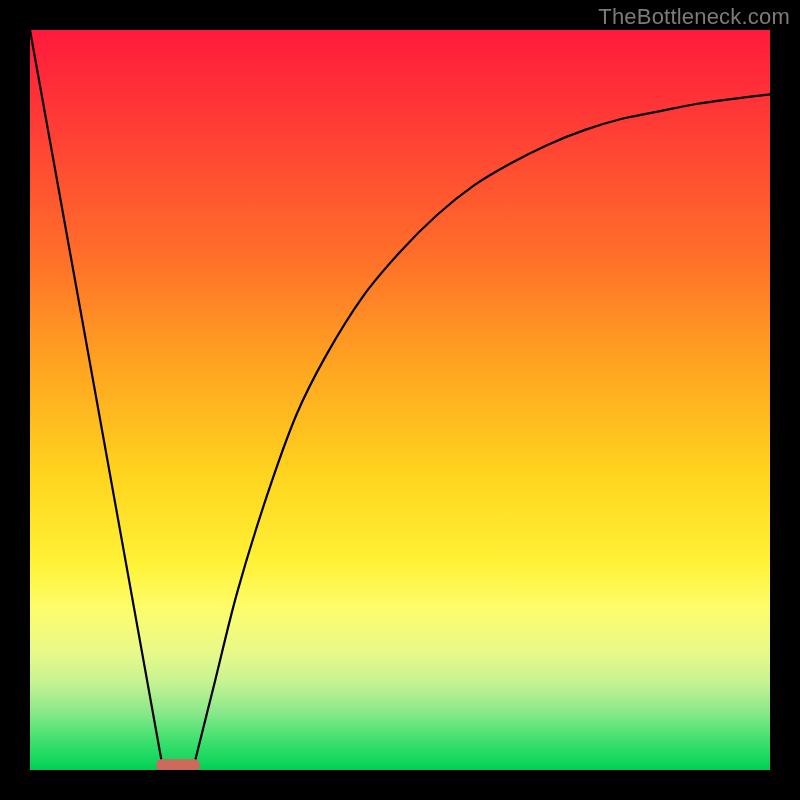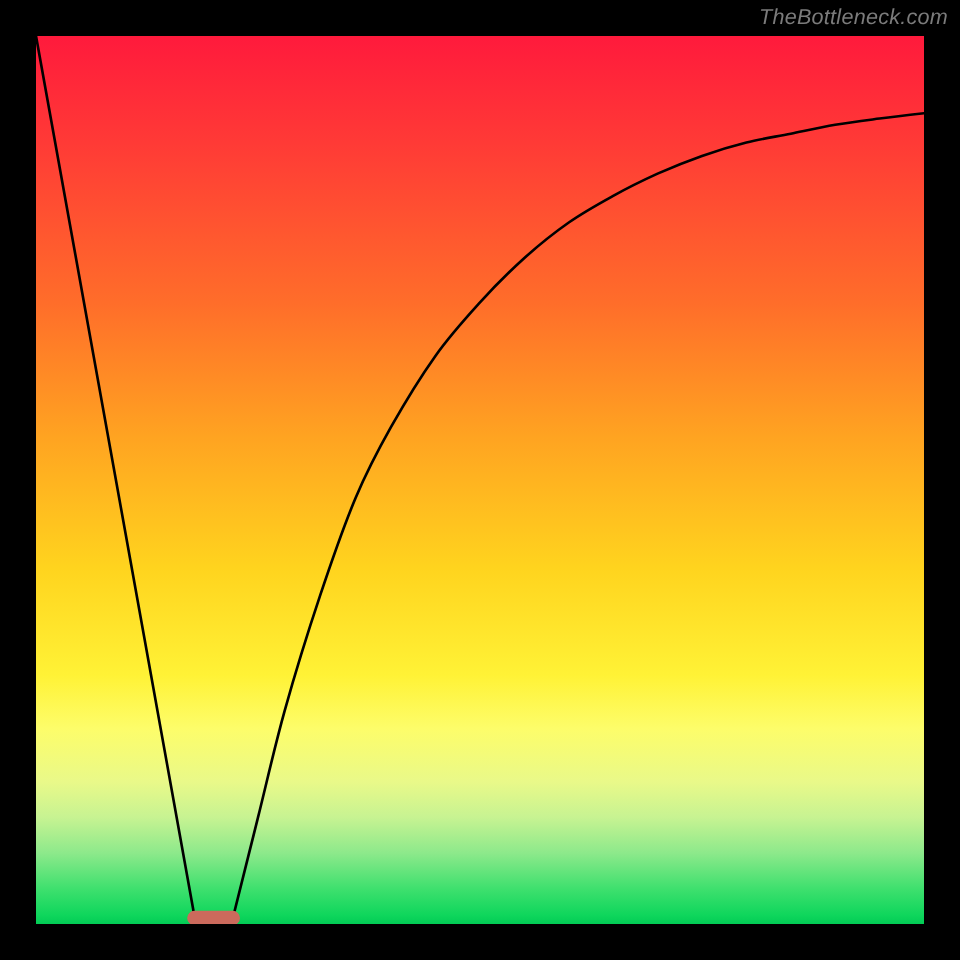--- a/index.html
+++ b/index.html
@@ -64,25 +64,24 @@
     background: #cc6a5c;
     border-radius: 6px;
     height: 12px;
     bottom: -1px;
   }
   .watermark {
     position: absolute;
     top: 4px;
     right: 10px;
     color: #7b7b7b;
-    font-size: 18px;
+    font-size: 22px;
     font-weight: 500;
     letter-spacing: 0.2px;
     user-select: none;
-    font-style: italic;
   }
 </style>
 </head>
 <body>
 
 <div class="frame">
   <div class="watermark">TheBottleneck.com</div>
 
   <div class="plot-area">
     <div class="gradient-bg"></div>

